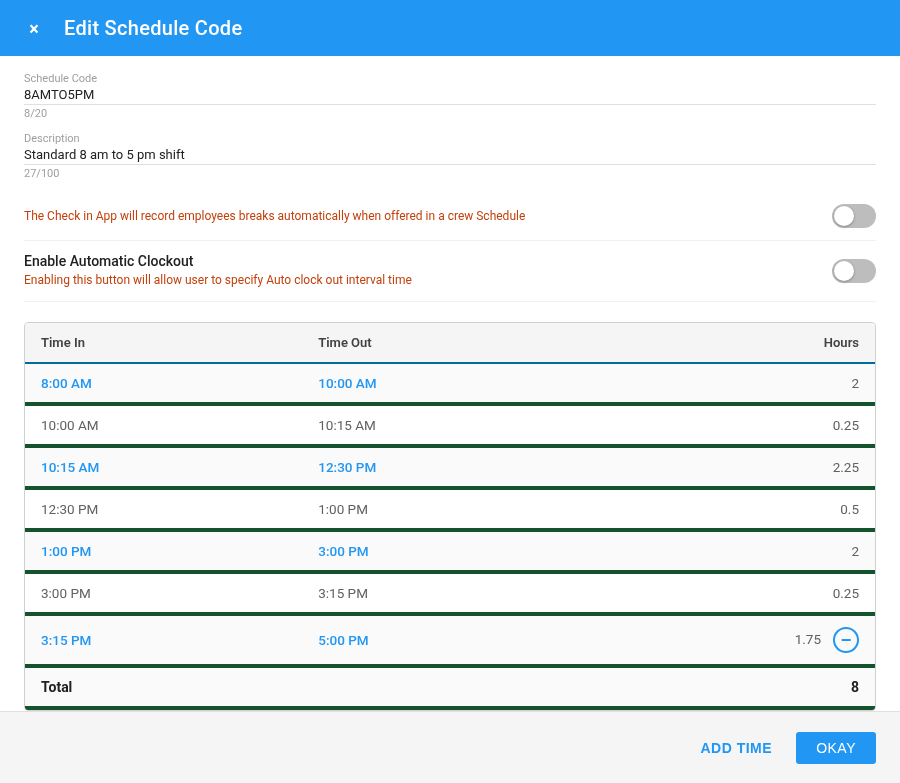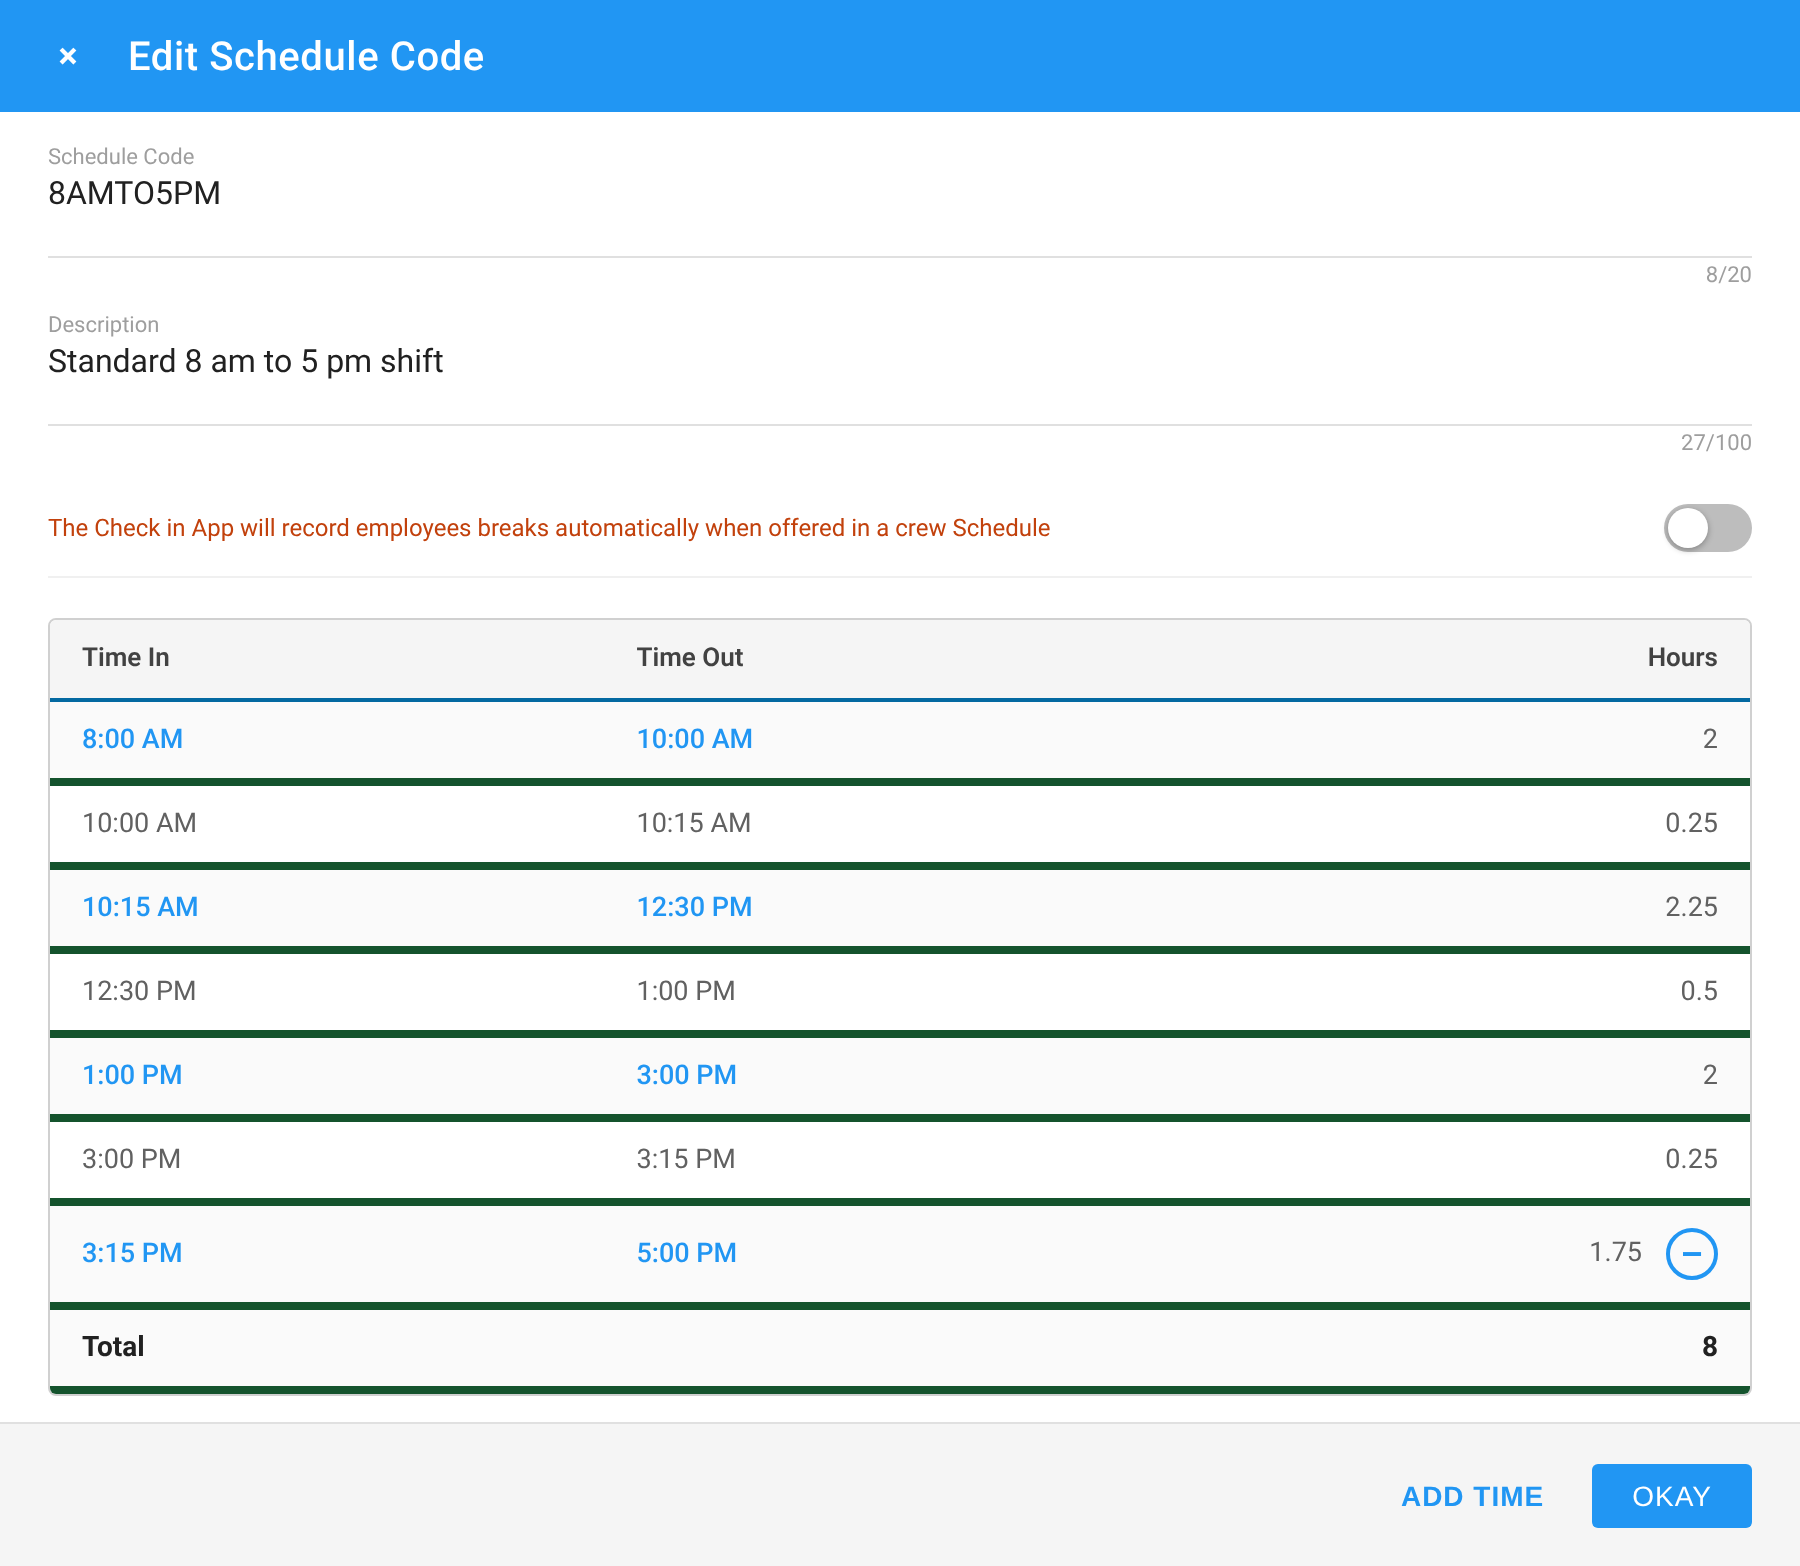--- a/index.html
+++ b/index.html
@@ -55,27 +55,27 @@
     }
     .field-group {
       margin-bottom: 12px;
     }
     .field-label {
       font-size: 11px;
       color: #9e9e9e;
       margin-bottom: 2px;
     }
     .field-value {
-      font-size: 16px;
+      font-size: 13px;
       color: #212121;
-      padding-bottom: 22px;
+      padding-bottom: 2px;
       border-bottom: 1px solid #e0e0e0;
     }
     .field-counter {
-      text-align: right;
+      text-align: left;
       font-size: 11px;
       color: #9e9e9e;
       margin-top: 2px;
     }
     .toggle-row {
       display: flex;
       align-items: center;
       justify-content: space-between;
       padding: 12px 0;
       border-bottom: 1px solid #f0f0f0;
@@ -250,20 +250,27 @@
       <div class="field-counter">27/100</div>
     </div>
 
     <div class="toggle-row">
       <div class="toggle-text">
         <div class="toggle-desc">The Check in App will record employees breaks automatically when offered in a crew Schedule</div>
       </div>
       <div class="toggle-switch"></div>
     </div>
 
+    <div class="toggle-row">
+      <div class="toggle-text">
+        <div class="toggle-title">Enable Automatic Clockout</div>
+        <div class="toggle-desc">Enabling this button will allow user to specify Auto clock out interval time</div>
+      </div>
+      <div class="toggle-switch"></div>
+    </div>
 
     <div class="time-table-container">
       <table class="time-table">
         <thead>
           <tr>
             <th>Time In</th>
             <th>Time Out</th>
             <th class="col-hours">Hours</th>
           </tr>
         </thead>

